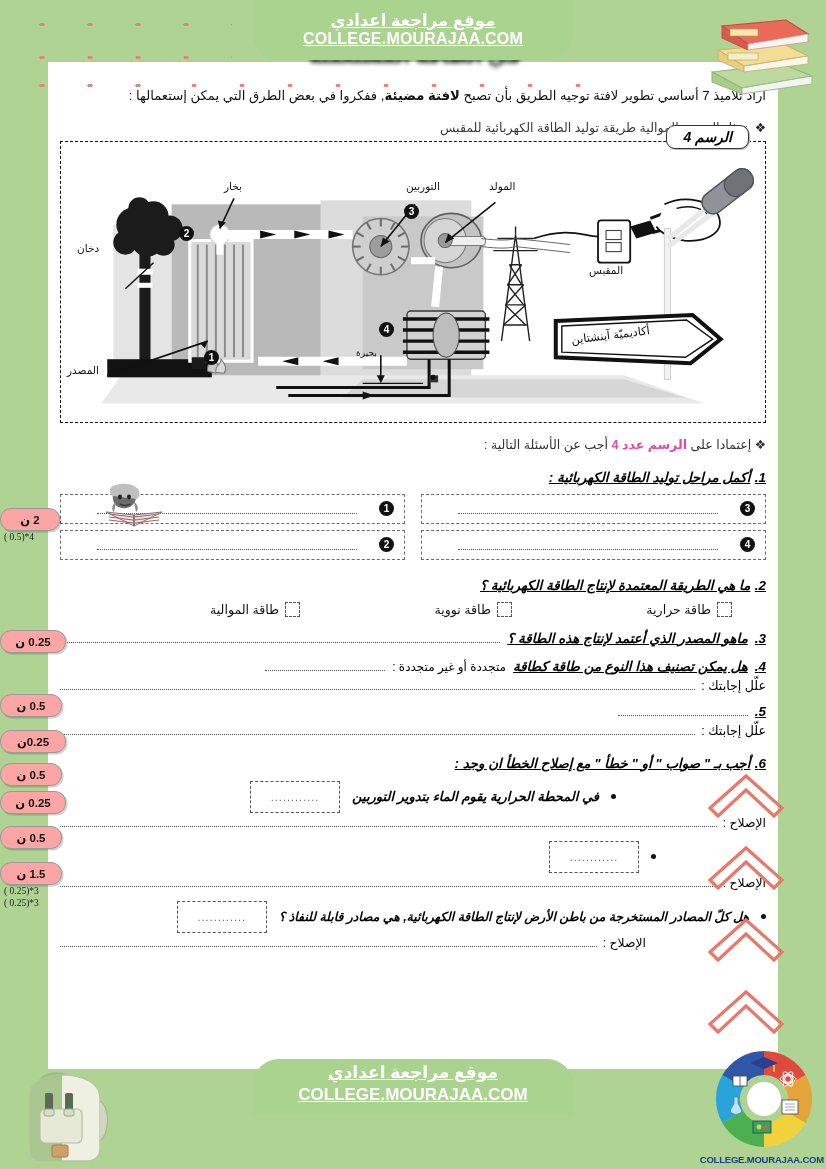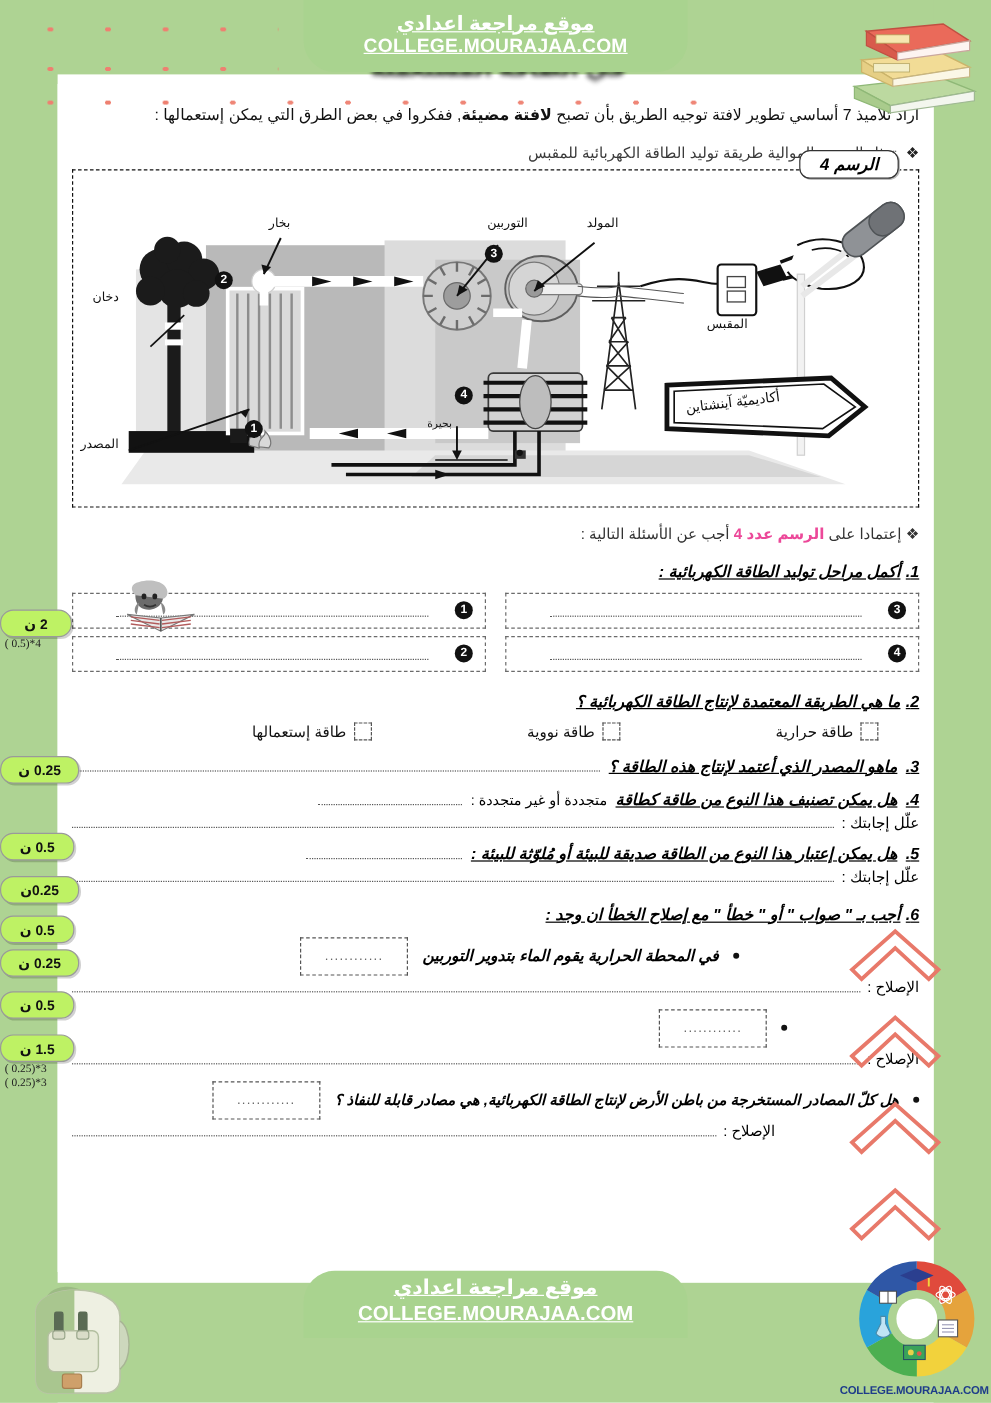--- a/index.html
+++ b/index.html
@@ -116,21 +116,21 @@
     direction:rtl;text-align:right;font-size:12.6px;color:#333;letter-spacing:1.4px;
     margin:14px 0 2px 0;
   }
   .instr b{color:#ec4899;letter-spacing:0;}
 
   .einstein{position:absolute;left:100px;top:482px;width:68px;height:46px;}
 
   
   .badge{
     position:absolute;left:0;width:58px;height:21px;border-radius:11px;
-    border:1px solid #9a9a9a;background:#bef264;color:#111;
+    border:1px solid #9a9a9a;background:#fca5a5;color:#111;
     font-size:11.5px;font-weight:bold;display:flex;align-items:center;justify-content:center;
     box-shadow:1.5px 1.5px 0 rgba(0,0,0,.18);direction:rtl;
   }
   .subpt{position:absolute;left:4px;font-size:9.5px;color:#222;font-family:"Liberation Serif",serif;}
 
   .q{
     direction:rtl;text-align:right;color:#000;margin:0;
   }
   .qnum{font-weight:bold;text-decoration:underline;}
   .qtext{font-style:italic;font-size:13.4px;font-weight:bold;}
@@ -438,21 +438,21 @@
       <div class="cbitem">
         <span class="cb"></span>
         <span>طاقة حرارية</span>
       </div>
       <div class="cbitem">
         <span class="cb"></span>
         <span>طاقة نووية</span>
       </div>
       <div class="cbitem">
         <span class="cb"></span>
-        <span>طاقة إستعمالها</span>
+        <span>طاقة الموالية</span>
       </div>
     </div>
 
     <div class="q inlineq" style="margin-top:14px;">
       <span class="qnum qtext">3.</span>
       <span class="qtext" style="text-decoration:underline;">ماهو المصدر الذي أعتمد لإنتاج هذه الطاقة ؟</span>
       <span class="ln"></span>
     </div>
 
     <div class="q inlineq" style="margin-top:13px;">
@@ -461,21 +461,20 @@
       <span style="font-size:12px;letter-spacing:1px;">متجددة أو غير متجددة :</span>
       <span class="ln" style="max-width:120px;"></span>
     </div>
     <div class="fixline" style="margin-top:4px;">
       <span class="lab" style="font-size:12.6px;">علّل إجابتك :</span>
       <span class="ln"></span>
     </div>
 
     <div class="q inlineq" style="margin-top:11px;">
       <span class="qnum qtext">5.</span>
-      <span class="qtext" style="text-decoration:underline;">هل يمكن إعتبار هذا النوع من الطاقة صديقة للبيئة أو مُلوّثة للبيئة :</span>
       <span class="ln" style="max-width:130px;"></span>
     </div>
     <div class="fixline" style="margin-top:4px;">
       <span class="lab" style="font-size:12.6px;">علّل إجابتك :</span>
       <span class="ln"></span>
     </div>
 
     <div class="q" style="margin-top:16px;">
       <span class="qnum qtext">6.</span>
       <span class="qtext" style="text-decoration:underline;">أجب بـ " صواب " أو " خطأ " مع إصلاح الخطأ ان وجد :</span>

